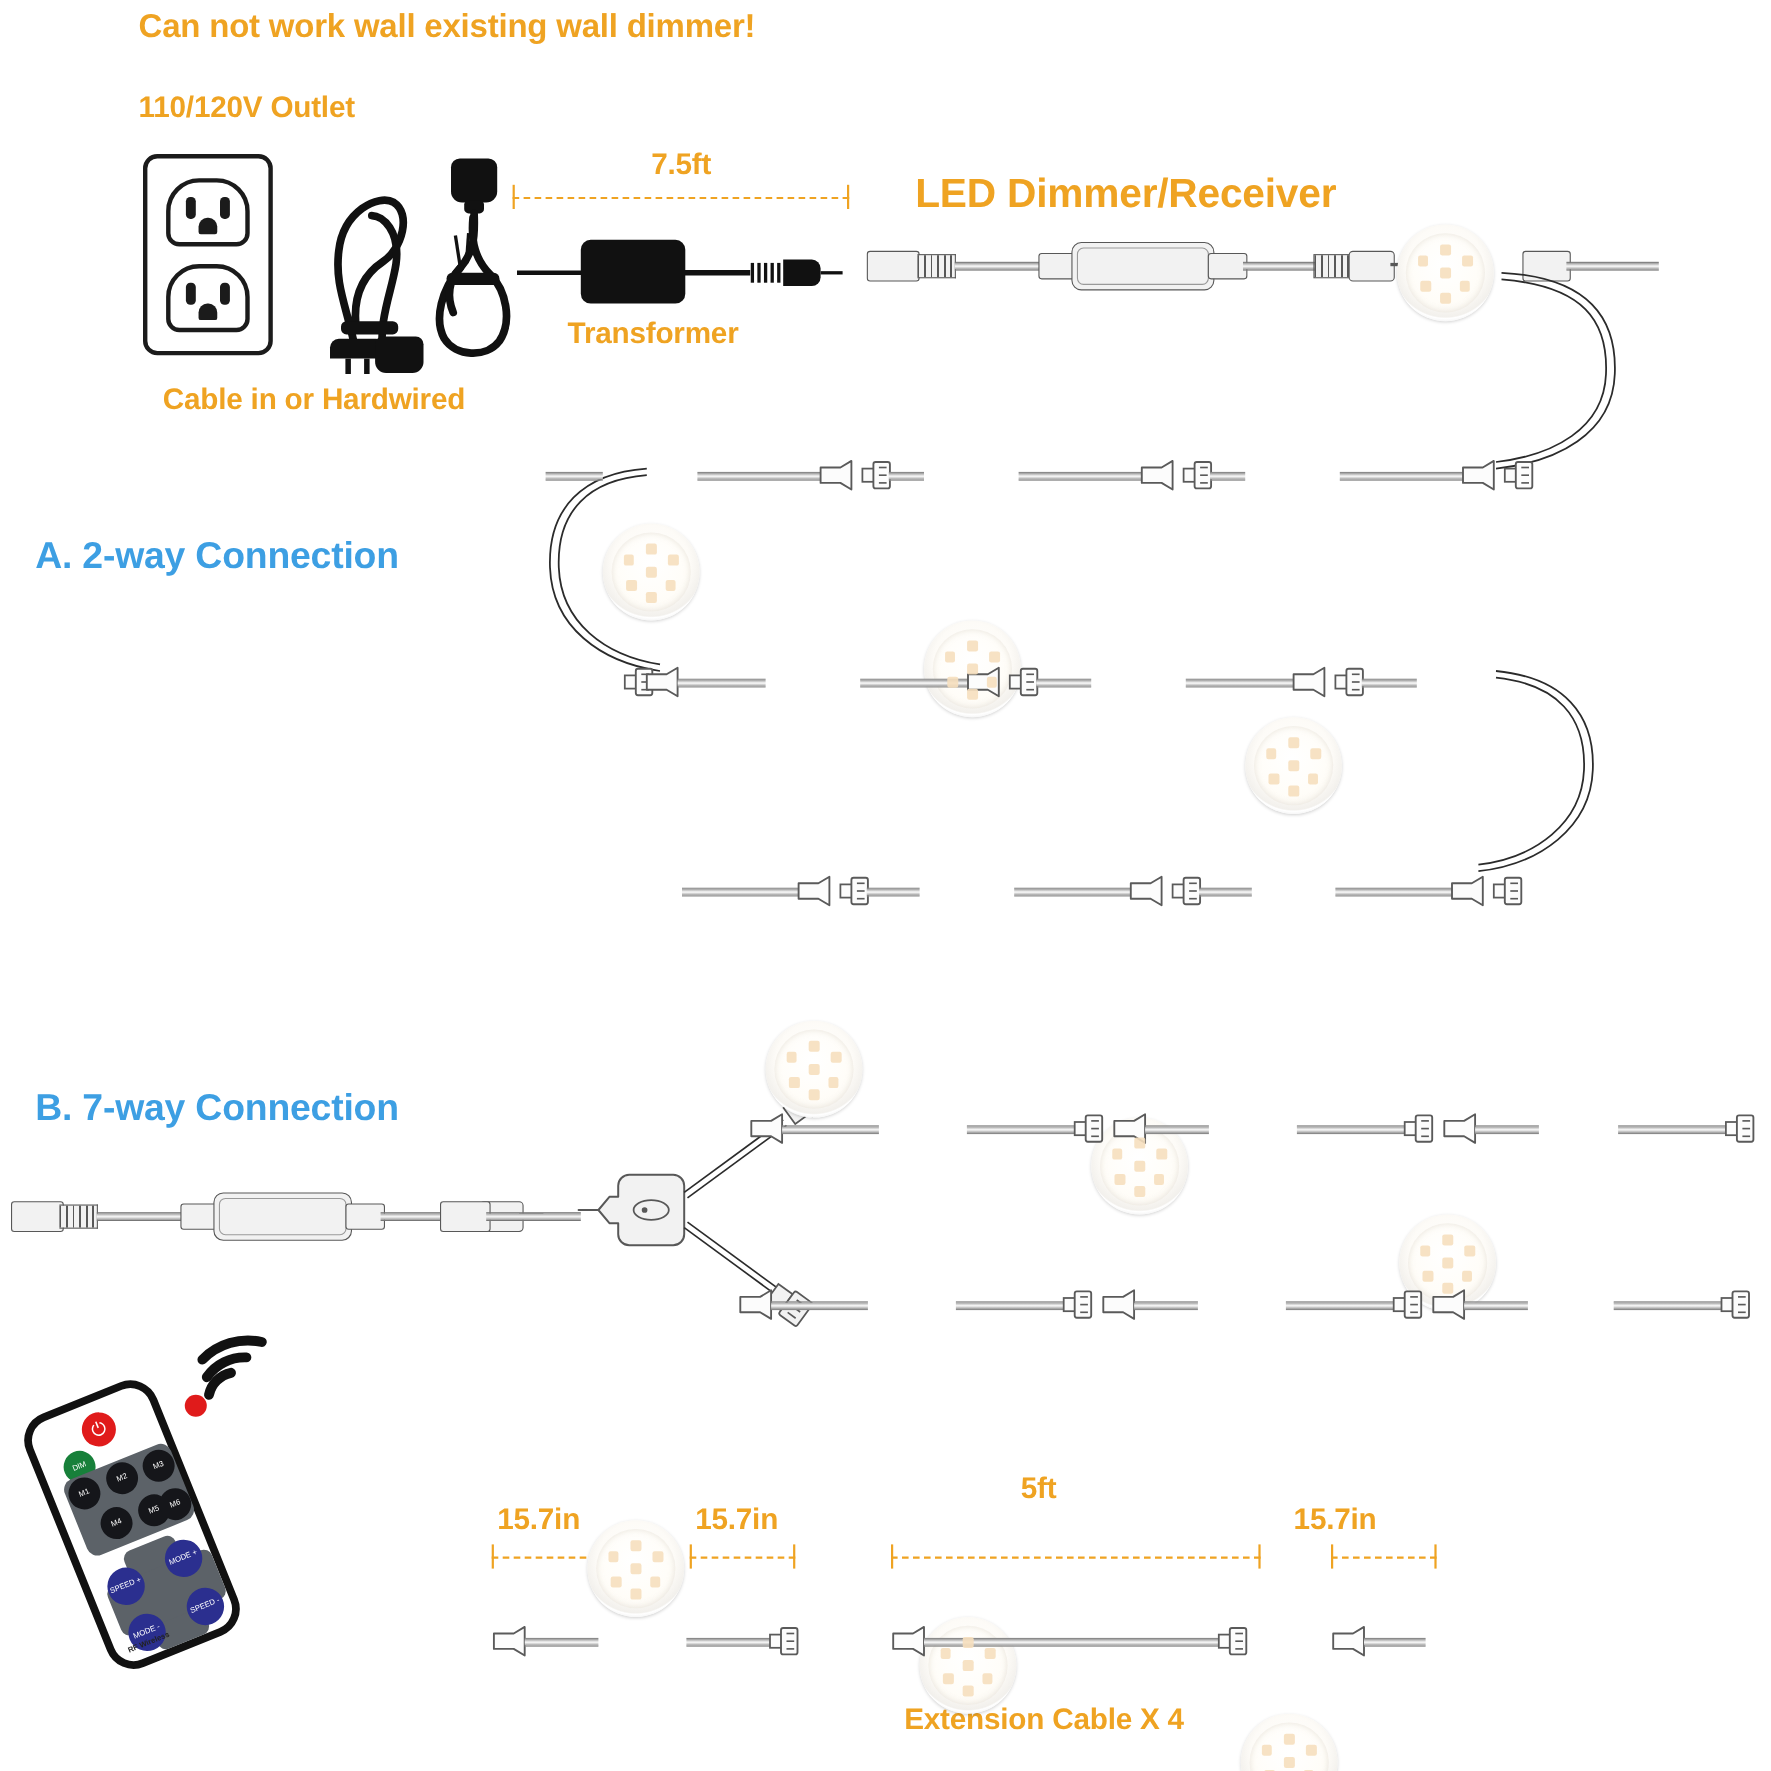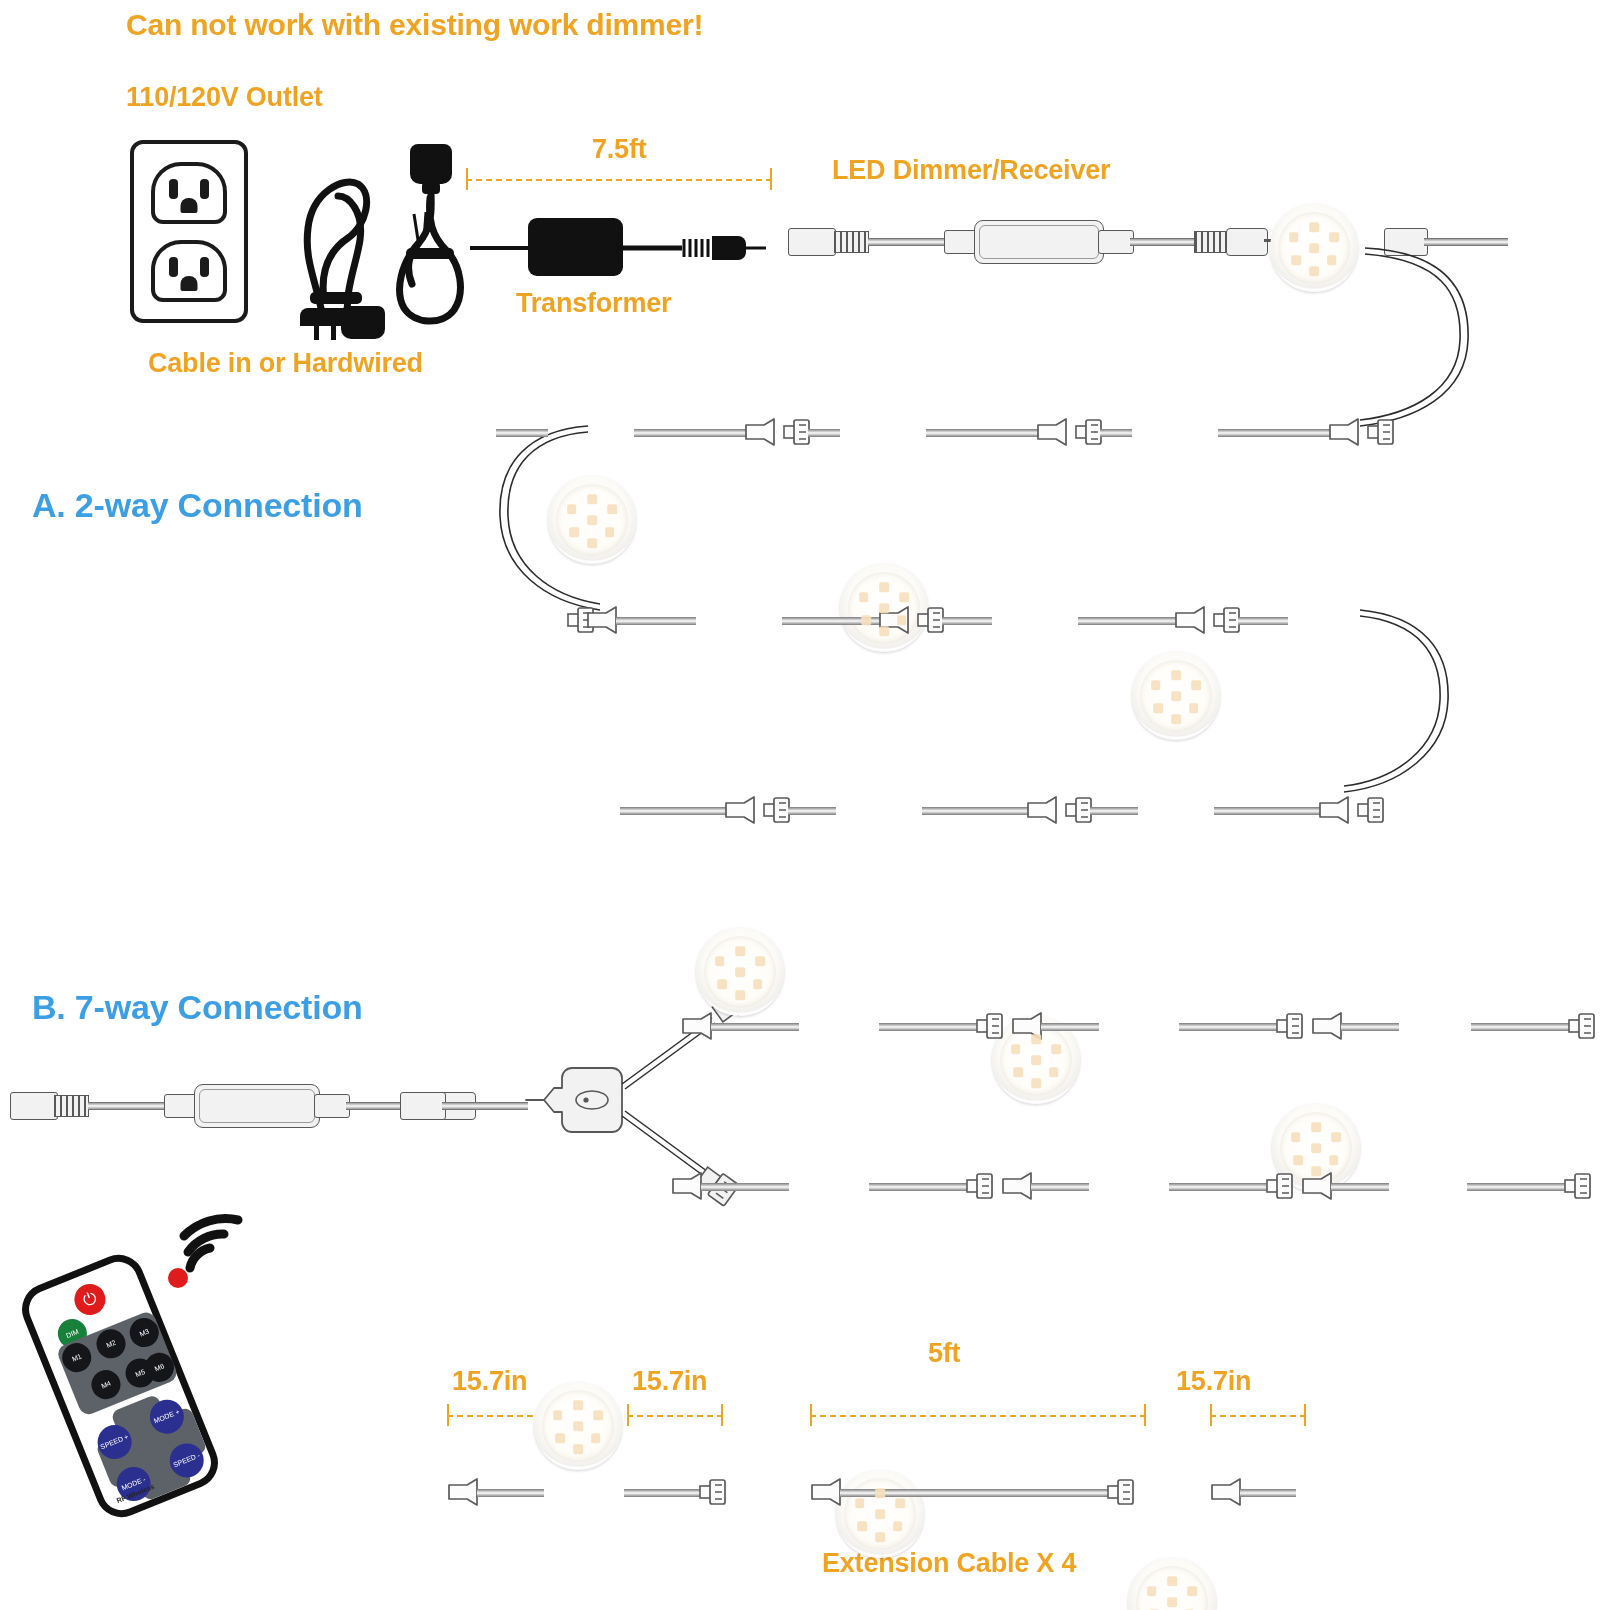--- a/index.html
+++ b/index.html
@@ -7,21 +7,21 @@
        font-family:"Liberation Sans","DejaVu Sans",sans-serif;}
   .stage{position:relative;width:1610px;height:1610px;}
   .abs{position:absolute;}
 
   
   .txt-orange{color:#EFA322;font-weight:bold;white-space:nowrap;letter-spacing:-0.2px;}
   .txt-blue{color:#3D9FE3;font-weight:bold;white-space:nowrap;letter-spacing:-0.2px;}
   .t-warn{font-size:30px;}
   .t-outlet{font-size:27px;}
   .t-plug{font-size:27px;}
-  .t-dim{font-size:27px;}
+  .t-dim{font-size:37px;}
   .t-trans{font-size:27px;}
   .t-sec{font-size:34px;}
   .t-meas{font-size:27px;}
   .t-ext{font-size:27px;}
 
   
   .outlet-plate{width:118px;height:183px;border:4px solid #1b1b1b;border-radius:13px;
        background:#fff;box-sizing:border-box;}
   .socket{position:absolute;left:50%;transform:translateX(-50%);
        width:76px;height:62px;border:4px solid #1b1b1b;background:#fff;box-sizing:border-box;
@@ -73,21 +73,21 @@
 
   
   .dimline{position:absolute;height:0;border-top:2.5px dashed #EFA322;}
   .dimcapL,.dimcapR{position:absolute;width:0;border-left:2.5px solid #EFA322;height:22px;}
 </style>
 </head>
 <body>
 
 <div class="stage">
 
-  <div class="abs txt-orange t-warn" style="left:126px;top:8px;">Can not work with existing work dimmer!</div>
+  <div class="abs txt-orange t-warn" style="left:126px;top:8px;">Can not work wall existing wall dimmer!</div>
 
   <div class="abs txt-orange t-outlet" style="left:126px;top:82px;text-align:right;">110/120V Outlet</div>
 
   <div class="abs txt-orange t-plug" style="left:148px;top:348px;">Cable in or Hardwired</div>
 
   <div class="abs txt-orange t-trans" style="left:516px;top:288px;">Transformer</div>
 
   <div class="abs txt-orange t-dim" style="left:832px;top:155px;">LED Dimmer/Receiver</div>
 
   <div class="abs txt-orange t-meas" style="left:592px;top:134px;">7.5ft</div>

